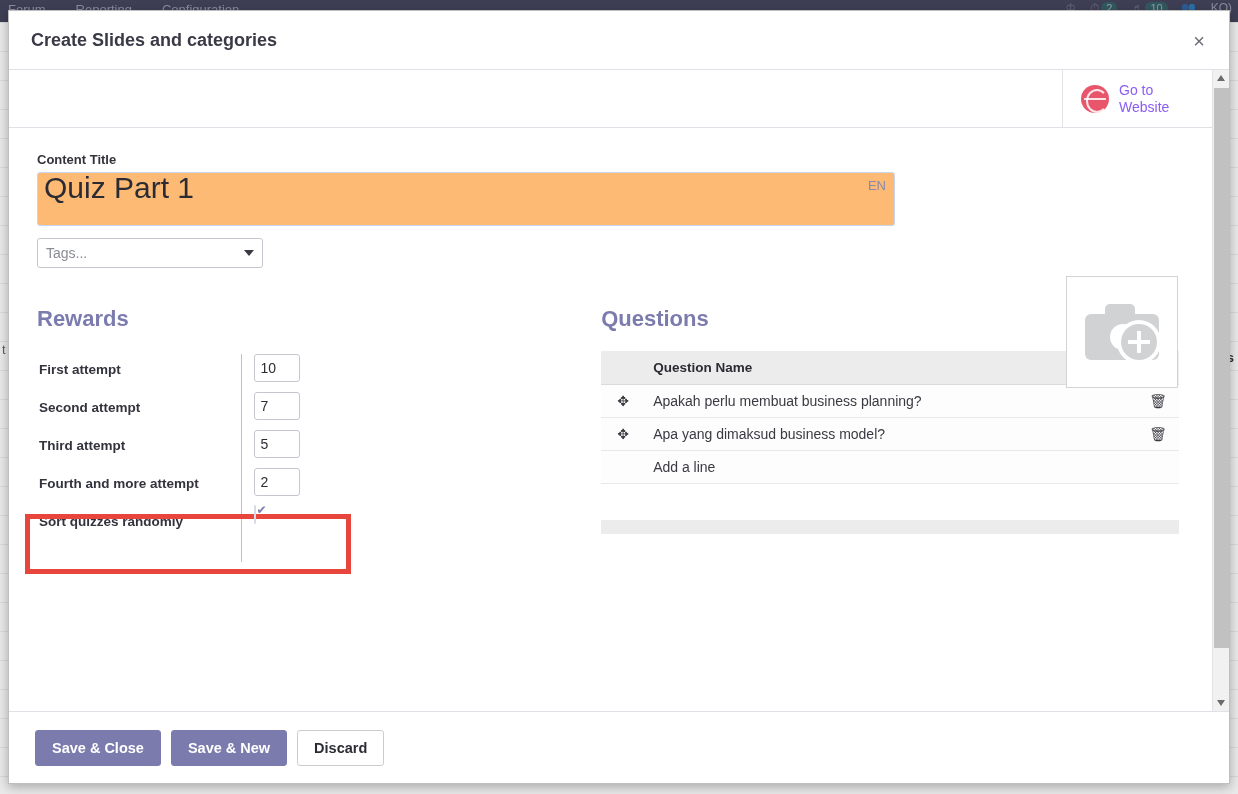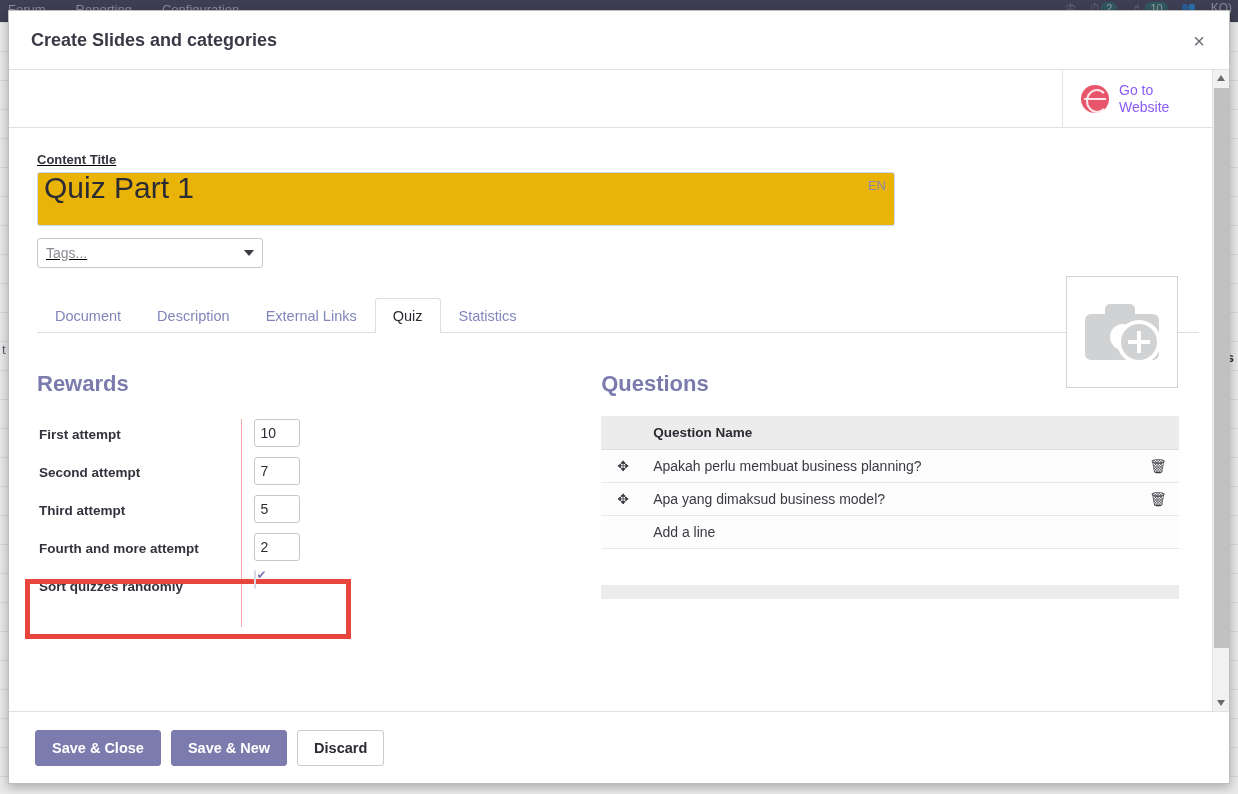--- a/index.html
+++ b/index.html
@@ -126,24 +126,24 @@
   
   #sheet {
     padding: 24px 30px 0 28px;
     position: relative;
   }
   .field-label {
     font-size: 13px; font-weight: bold; color: #33333d;
     margin-bottom: 5px;
   }
   #title-row { display: flex; }
-  #title-col { width: 860px; text-decoration: underline; }
+  #title-col { width: 860px; }
   #content-title-input {
     width: 858px; height: 54px;
-    background: #eab308;
+    background: #fdba74;
     border: 1px solid #c9d6ef;
     border-radius: 3px;
     font-size: 30px; color: #2b2b33;
     padding: 2px 44px 24px 6px;
     font-family: "Liberation Sans", sans-serif;
     position: relative;
   }
   #title-wrap { position: relative; width: 858px; }
   #lang-badge {
     position: absolute; right: 9px; top: 6px;
@@ -376,27 +376,20 @@
 
         <div id="image-box">
           <span class="cam">
             <span class="hump"></span>
               <span class="body"></span>
             <span class="lens"></span>
               <span class="plus"></span>
           </span>
         </div>
 
-        <div id="tabs">
-          <div class="tab">Document</div>
-          <div class="tab">Description</div>
-          <div class="tab">External Links</div>
-          <div class="tab active">Quiz</div>
-          <div class="tab">Statistics</div>
-        </div>
 
         <div id="panes">
 
           <div id="rewards-pane">
             <div class="pane-title">Rewards</div>
             <table class="rewards">
               <tbody>
                   <tr>
                 <td class="rw-label">First attempt</td>
                 <td class="rw-value">

